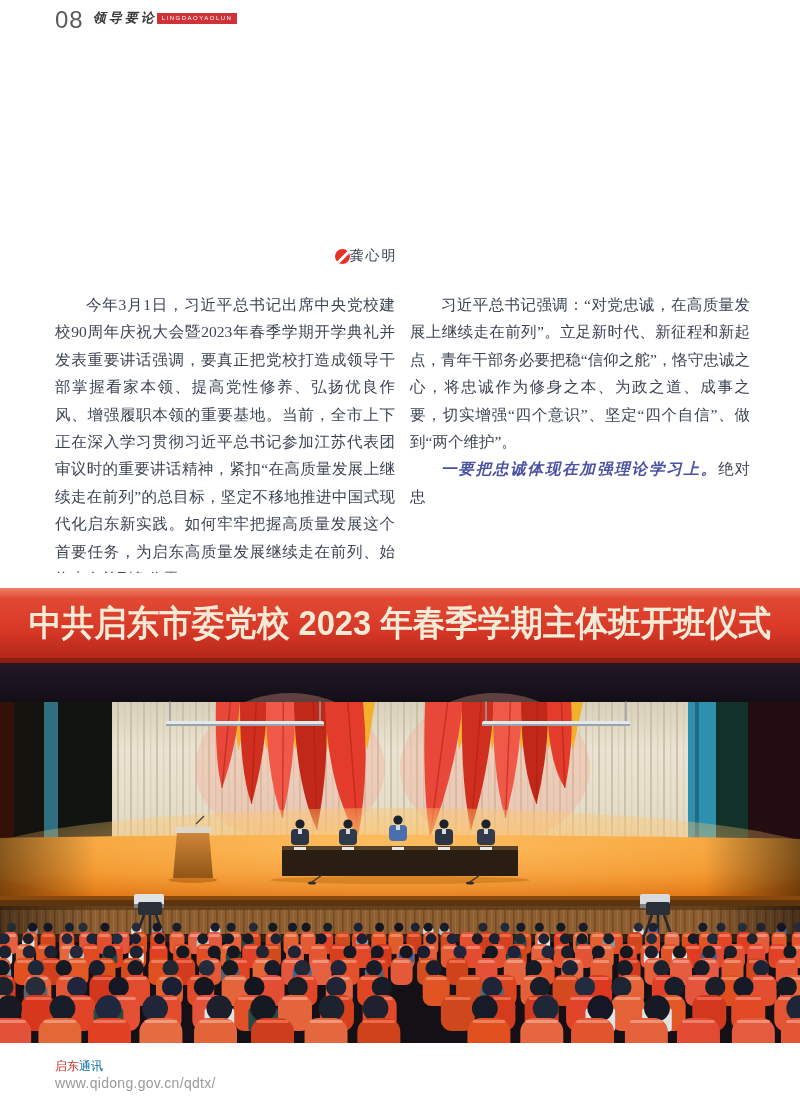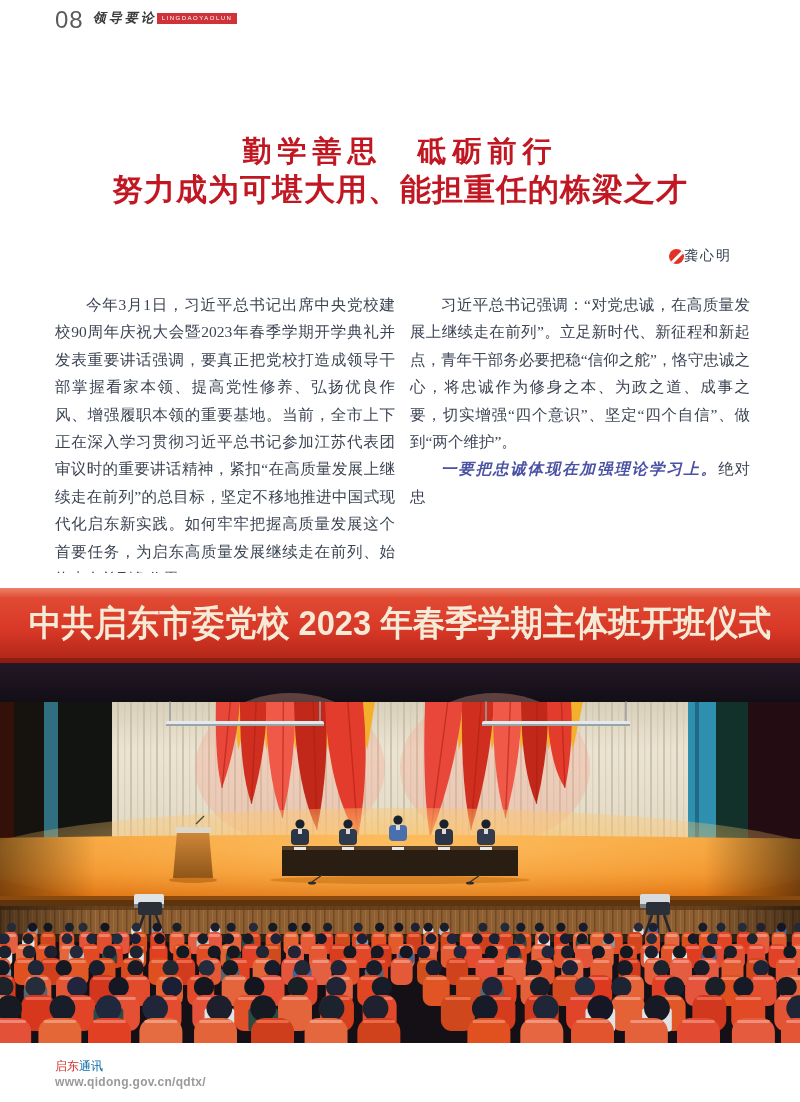--- a/index.html
+++ b/index.html
@@ -10,60 +10,56 @@
   .pagenum{font-size:24px;color:#5a5a5a;font-family:"Liberation Sans",sans-serif;letter-spacing:1px;line-height:1;}
   .masthead{display:flex;flex-direction:row;align-items:center;margin-top:1px;}
   .mast-zh{font-size:13px;font-weight:bold;color:#3a3a3a;letter-spacing:3px;font-style:italic;}
   .mast-en{margin-top:1px;background:#cf3339;color:#fff;font-family:"Liberation Sans",sans-serif;
            font-size:6px;letter-spacing:1.5px;padding:1px 5px;line-height:1.4;}
   
   .title{position:absolute;top:133px;left:0;width:800px;text-align:center;color:#c11722;font-weight:bold;}
   .title .l1{font-size:29px;letter-spacing:6px;line-height:1.25;}
   .title .l2{font-size:31px;letter-spacing:1px;line-height:1.35;}
   
-  .author{position:absolute;top:247px;left:0;width:732px;display:flex;justify-content:flex-end;align-items:center;gap:0;}
+  .author{position:absolute;top:247px;left:0;width:732px;display:flex;justify-content:center;align-items:center;gap:0;}
   .auth-icon{width:15px;height:15px;border-radius:50%;background:#e23226;position:relative;overflow:hidden;flex:0 0 auto;}
   .auth-icon::after{content:"";position:absolute;left:-2px;top:6px;width:22px;height:2.5px;background:#fff;transform:rotate(-45deg);}
   .auth-name{font-size:14px;color:#37404d;letter-spacing:2px;}
   
   .cols{position:absolute;top:291px;left:55px;width:695px;height:282px;display:flex;gap:15px;overflow:hidden;
         color:#3c4453;font-size:15.5px;line-height:27.4px;text-align:justify;}
   .col{width:340px;}
   .col p{margin:0;}
   .ind{text-indent:2em;}
   .sec-h{margin:26px 0 0 0;font-size:15px;font-weight:bold;color:#d42b20;text-indent:1.8em;
          font-family:"Liberation Sans","DejaVu Sans",sans-serif;letter-spacing:0.5px;line-height:27.4px;}
   .lead{color:#4a52a3;font-style:italic;font-weight:bold;letter-spacing:1px;}
   
   .photo{position:absolute;top:588px;left:0;width:800px;height:526px;margin:0;}
   .photo svg{display:block;}
   
   .foot{position:absolute;top:1059px;left:55px;font-family:"Liberation Sans",sans-serif;}
   .brand{font-size:12px;line-height:1.2;}
   .brand .b{color:#d0302e;font-weight:normal;}
   .brand .l{color:#0369a1;}
-  .url{font-size:12px;color:#9a9a9a;margin-top:2px;letter-spacing:0.3px;font-weight:bold;}
+  .url{font-size:14px;color:#9a9a9a;margin-top:2px;letter-spacing:0.3px;}
 </style>
 </head>
 <body>
 
 <div class="page">
 
   <header class="hdr">
     <span class="pagenum">08</span>
     <div class="masthead">
       <span class="mast-zh">领导要论</span>
       <span class="mast-en">LINGDAOYAOLUN</span>
     </div>
   </header>
 
-  <div class="title">
-    <div class="l1">勤学善思　砥砺前行</div>
-    <div class="l2">努力成为可堪大用、能担重任的栋梁之才</div>
-  </div>
 
   <div class="author">
     <span class="auth-icon"></span>
     <span class="auth-name">龚心明</span>
   </div>
 
   <div class="cols">
     <div class="col">
       <p class="ind">今年3月1日，习近平总书记出席中央党校建校90周年庆祝大会暨2023年春季学期开学典礼并发表重要讲话强调，要真正把党校打造成领导干部掌握看家本领、提高党性修养、弘扬优良作风、增强履职本领的重要基地。当前，全市上下正在深入学习贯彻习近平总书记参加江苏代表团审议时的重要讲话精神，紧扣“在高质量发展上继续走在前列”的总目标，坚定不移地推进中国式现代化启东新实践。如何牢牢把握高质量发展这个首要任务，为启东高质量发展继续走在前列、始终走在前列争作贡</p>
     </div>

